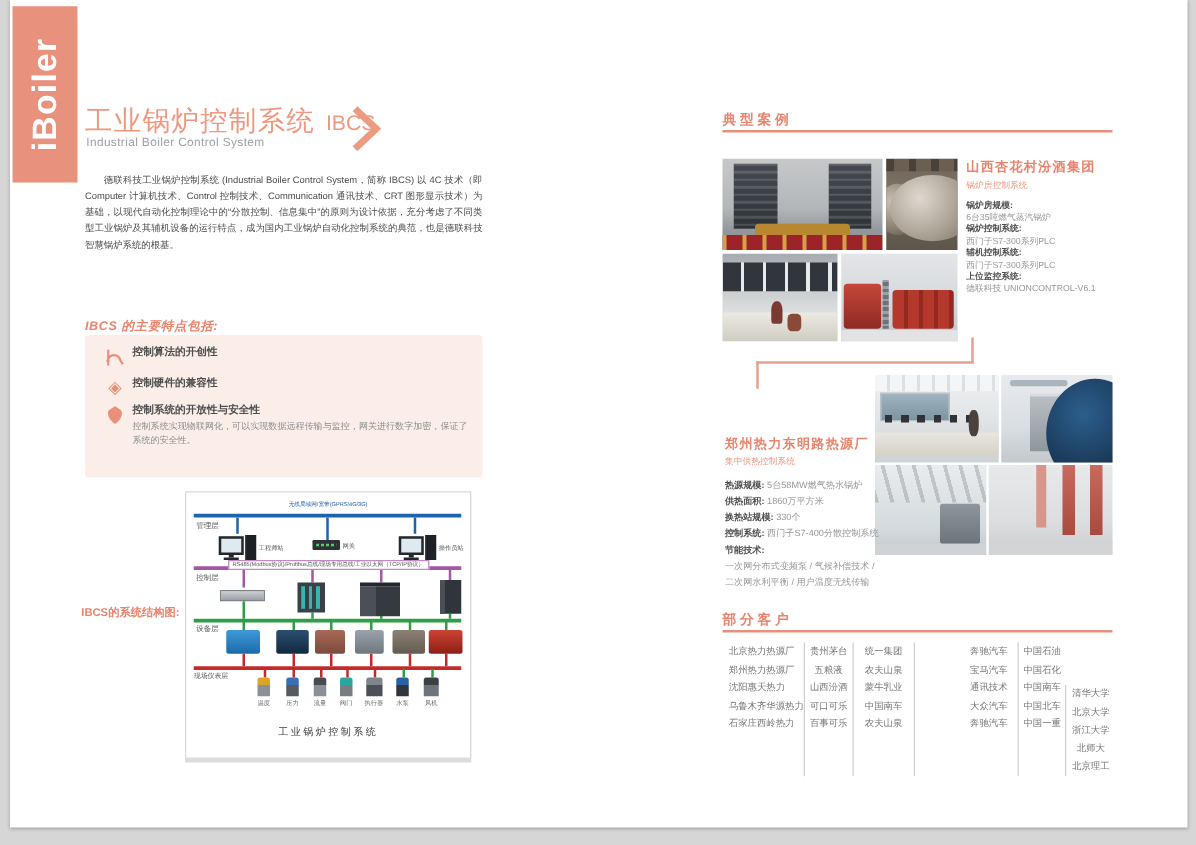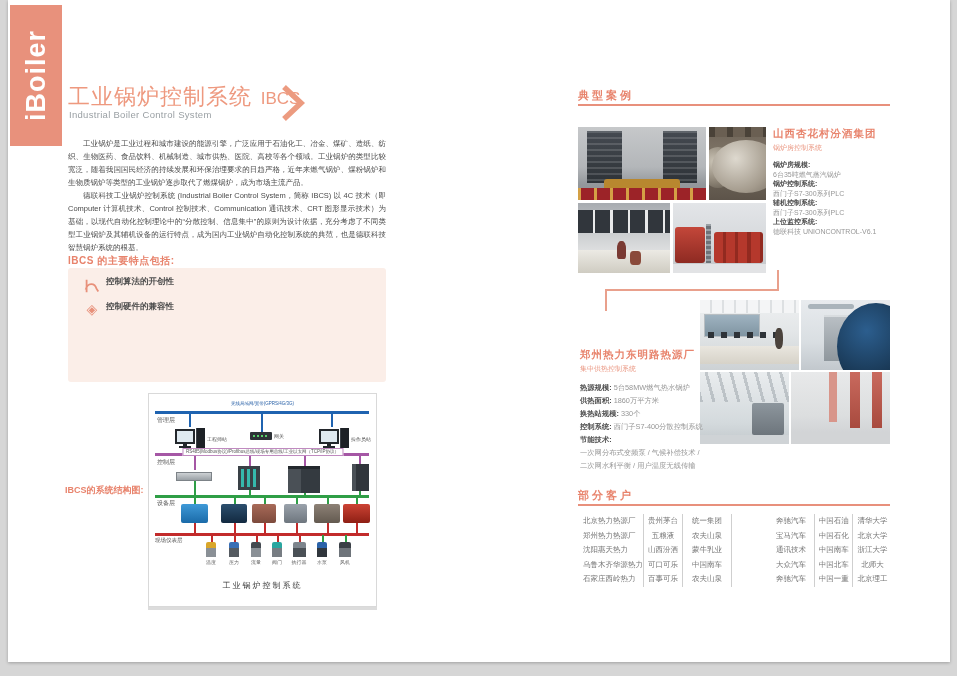--- a/index.html
+++ b/index.html
@@ -16,21 +16,21 @@
   .title{position:absolute;left:60px;top:82px;color:#EE997F;white-space:nowrap;}
   .title .cn{font-size:22px;letter-spacing:1px;}
   .title .en-suffix{font-size:17px;margin-left:4px;}
   .subtitle{position:absolute;left:61px;top:109px;color:#9aa0a4;font-size:9.5px;letter-spacing:.3px;}
   .chev{position:absolute;left:272px;top:84px;}
   
   .intro{position:absolute;left:60px;top:137px;width:318px;color:#4b4b4b;font-size:7.5px;
          line-height:13px;text-align:justify;}
   .intro p{margin:0;text-indent:2em;}
   
-  .feat-head{position:absolute;left:60px;top:254px;color:#E8836C;font-size:10px;font-weight:bold;letter-spacing:.5px;}
+  .feat-head{position:absolute;left:60px;top:254px;color:#E8836C;font-size:10px;font-weight:bold;letter-spacing:.5px;font-style:italic;}
   .feat-box{position:absolute;left:60px;top:268px;width:318px;height:114px;background:#FBEEE8;
             border-radius:3px;box-sizing:border-box;padding:8px 12px 6px 10px;}
   .feat-item{display:flex;margin-bottom:6px;}
   .feat-ico{width:28px;flex:0 0 28px;display:flex;justify-content:center;padding-top:1px;color:#E8907A;}
   .feat-txt{flex:1;}
   .feat-title{font-size:8.5px;font-weight:bold;color:#4d4d4d;margin-bottom:2px;}
   .feat-desc{font-size:7.2px;color:#8d8d8d;line-height:10.5px;text-align:justify;}
   .dia-glyph{font-size:14px;line-height:14px;}
   
   .diag-label{position:absolute;left:57px;top:484px;color:#E8836C;font-size:9px;font-weight:bold;}
@@ -137,41 +137,40 @@
   .spec-sm{font-size:7px;line-height:9.5px;white-space:nowrap;}
   .spec-md{font-size:7.3px;line-height:13px;white-space:nowrap;}
   .spec-sm b,.spec-md b{color:#4f4f4f;font-weight:bold;}
   .spec-sm span,.spec-md span{color:#979797;}
   .conn{position:absolute;background:#E9A08C;}
   
   .cust-grid{position:absolute;left:572px;top:514px;width:312px;display:flex;}
   .cust-col{font-size:7.5px;line-height:14.5px;color:#767676;white-space:nowrap;}
   .cust-col.c1{width:66px;text-align:left;padding-left:3px;}
   .cust-col.cN{text-align:center;border-left:1px solid #cfcfcf;}
-  .c2{width:45px;} .c3{width:57px;} .c4{width:55px;padding-left:36px;} .c5{width:44px;} .c6{width:46px;}
+  .c2{width:45px;} .c3{width:57px;} .c4{width:55px;padding-left:36px;} .c5{width:44px;} .c6{width:46px;margin-top:34px;}
 </style>
 </head>
 <body>
 
 <div class="page">
 
   <div class="brand">
     <span>iBoiler</span>
   </div>
 
   <div class="title">
     <span class="cn">工业锅炉控制系统</span><span class="en-suffix"> <span>IBCS</span></span>
   </div>
   <div class="subtitle">Industrial Boiler Control System</div>
   <svg class="chev" width="27" height="38" viewBox="0 0 27 38">
     <polyline points="4,3 21,19 4,35" fill="none" stroke="#EC9B80" stroke-width="5.5"></polyline>
   </svg>
 
   <div class="intro">
-    <p>工业锅炉是工业过程和城市建设的能源引擎，广泛应用于石油化工、冶金、煤矿、造纸、纺织、生物医药、食品饮料、机械制造、城市供热、医院、高校等各个领域。工业锅炉的类型比较宽泛，随着我国国民经济的持续发展和环保治理要求的日趋严格，近年来燃气锅炉、煤粉锅炉和生物质锅炉等类型的工业锅炉逐步取代了燃煤锅炉，成为市场主流产品。</p>
     <p>德联科技工业锅炉控制系统 (Industrial Boiler Control System，简称 IBCS) 以 4C 技术（即 Computer 计算机技术、Control 控制技术、Communication 通讯技术、CRT 图形显示技术）为基础，以现代自动化控制理论中的“分散控制、信息集中”的原则为设计依据，充分考虑了不同类型工业锅炉及其辅机设备的运行特点，成为国内工业锅炉自动化控制系统的典范，也是德联科技智慧锅炉系统的根基。</p>
   </div>
 
   <div class="feat-head">IBCS 的主要特点包括:</div>
   <div class="feat-box">
     <div class="feat-item">
       <div class="feat-ico">
         <svg width="18" height="18" viewBox="0 0 20 20">
             <path d="M4 3 V17 M3 14 C5 6,13 6,15 13 L17 16" fill="none" stroke="#E8907A" stroke-width="2"></path>
           </svg>
@@ -179,20 +178,31 @@
       <div class="feat-txt">
         <div class="feat-title">控制算法的开创性</div>
       </div>
     </div>
     <div class="feat-item">
       <div class="feat-ico">
           <span class="dia-glyph">◈</span>
         </div>
       <div class="feat-txt">
         <div class="feat-title">控制硬件的兼容性</div>
+      </div>
+    </div>
+    <div class="feat-item">
+      <div class="feat-ico">
+        <svg width="16" height="18" viewBox="0 0 20 20">
+            <path d="M10 1 C13 3.5,17 4.5,17 8 C17 13,13.5 16.5,10 19 C6.5 16.5,3 13,3 8 C3 4.5,7 3.5,10 1 Z" fill="#E8907A"></path>
+          </svg>
+      </div>
+      <div class="feat-txt">
+        <div class="feat-title">控制系统的开放性与安全性</div>
+        <div class="feat-desc">控制系统实现物联网化，可以实现数据远程传输与监控，网关进行数字加密，保证了系统的安全性。</div>
       </div>
     </div>
   </div>
 
   <div class="diag-label">IBCS的系统结构图:</div>
   <div class="diagram">
     <div class="bus-top-label">无线局域网/宽带(GPRS/4G/3G)</div>
     <div class="bus blue"></div>
     <div class="layer-label" style="left:8px;top:22px;">管理层</div>
     <div class="vl b" style="left:40px;top:20px;height:13px;"></div>

